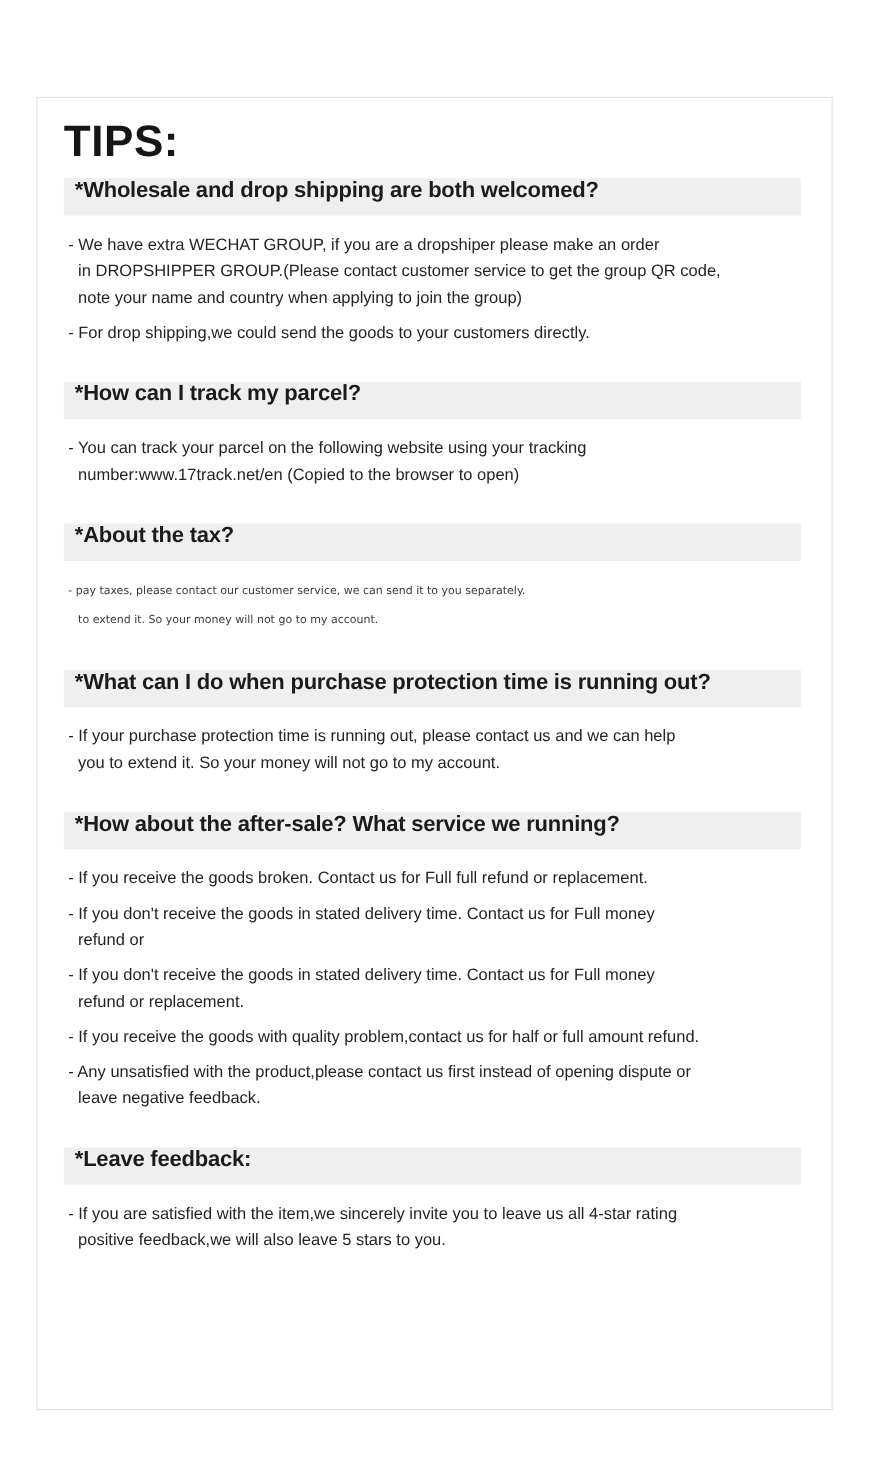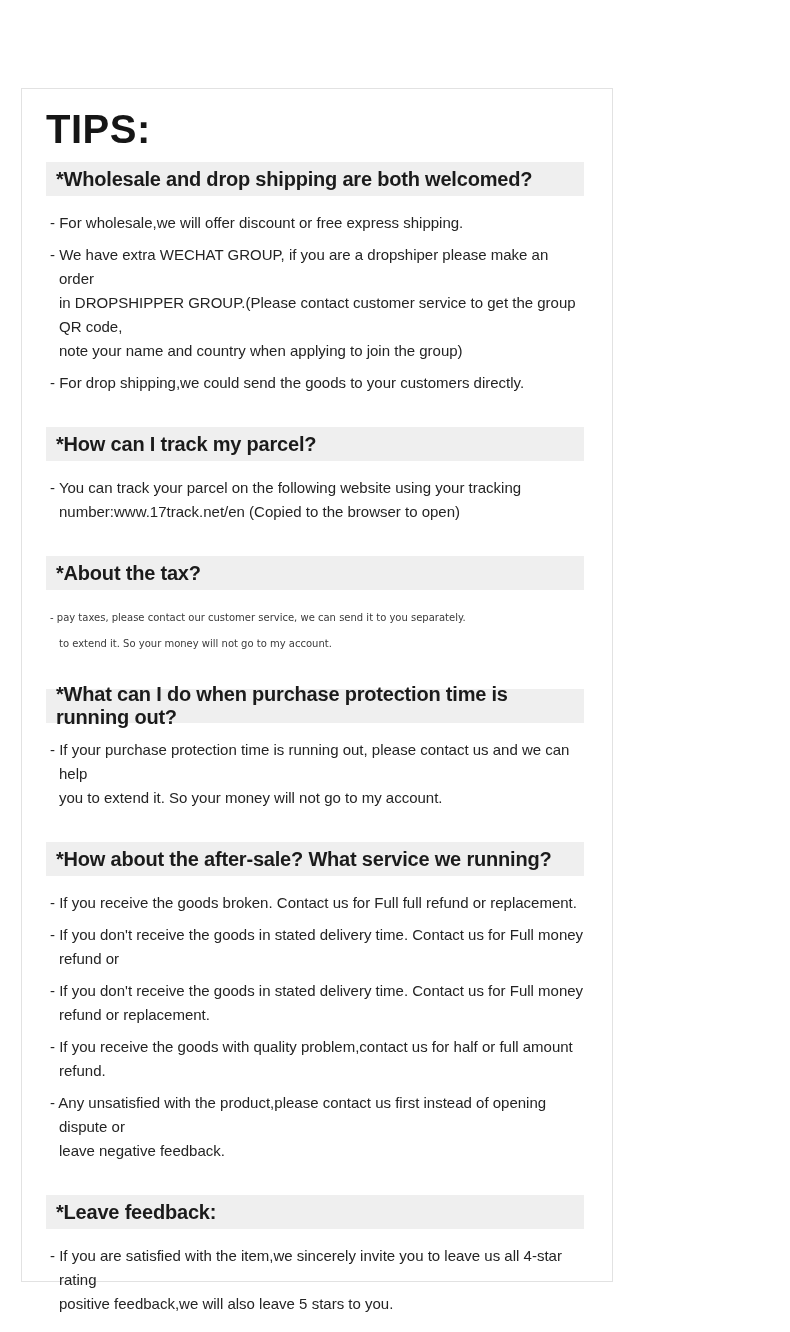--- a/index.html
+++ b/index.html
@@ -7,42 +7,41 @@
   .canvas {
     position: relative;
     width: 790px;
     height: 1332px;
     background: #ffffff;
     font-family: "Liberation Sans", sans-serif;
     overflow: hidden;
   }
   .tips-panel {
     position: absolute;
-    left: 21px;
+    left: 33px;
     top: 88px;
-    width: 592px;
+    width: 724px;
     height: 1194px;
     background: #ffffff;
     border: 1px solid #e2e2e2;
     padding: 0 28px 0 24px;
   }
   .page-title {
     margin: 16px 0 0 0;
     font-size: 40px;
     line-height: 48px;
     font-weight: 700;
     letter-spacing: 0.5px;
     color: #161616;
   }
   .bar {
     margin-top: 32px;
     height: 34px;
     background: #efefef;
     display: flex;
-    align-items: center;
     padding-left: 10px;
   }
   .bar:first-of-type { margin-top: 9px; }
   .bar .heading-text {
     font-size: 20px;
     font-weight: 700;
     letter-spacing: -0.2px;
     color: #1b1b1b;
   }
   .sec-body { padding-top: 7px; }
@@ -67,21 +66,20 @@
 
 <div class="canvas">
   <div class="tips-panel">
 
     <h1 class="page-title">TIPS:</h1>
 
     <div class="bar">
       <span class="heading-text">*Wholesale and drop shipping are both welcomed?</span>
     </div>
     <div class="sec-body">
-      <p>- For wholesale,we will offer discount or free express shipping.</p>
       <p>- We have extra WECHAT GROUP, if you are a dropshiper please make an order
 in DROPSHIPPER GROUP.(Please contact customer service to get the group QR code,
 note your name and country when applying to join the group)</p>
       <p>- For drop shipping,we could send the goods to your customers directly.</p>
     </div>
 
     <div class="bar">
       <span class="heading-text">*How can I track my parcel?</span>
     </div>
     <div class="sec-body">

